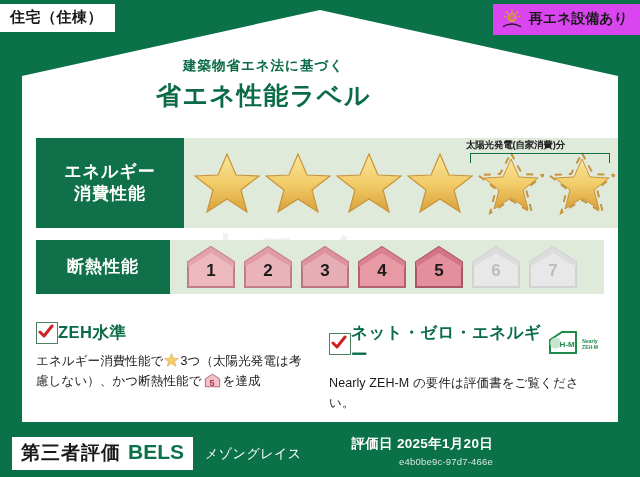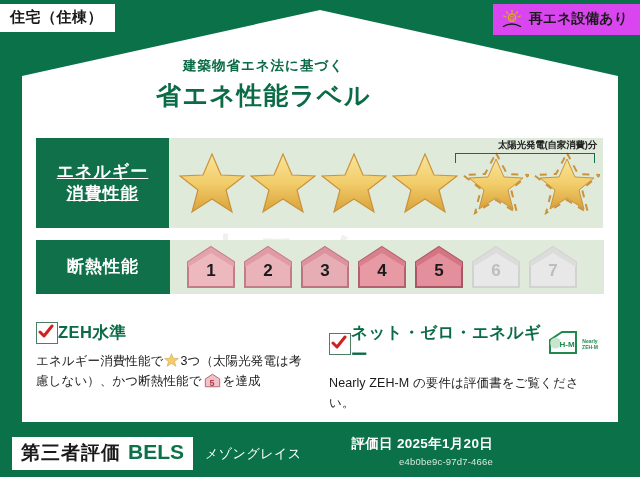--- a/index.html
+++ b/index.html
@@ -31,36 +31,36 @@
       margin-top:4px;}
 
   
   .row{position:absolute;left:36px;display:flex;align-items:stretch;}
   .row-label{background:#0f7049;color:#ffffff;font-weight:bold;
       display:flex;flex-direction:column;align-items:center;justify-content:center;
       line-height:1.32;letter-spacing:1px;}
   .row-panel{background:#dfeadb;position:relative;}
 
   #row-energy{top:138px;}
-  #row-energy .row-label{width:133px;height:90px;font-size:17px;text-decoration:underline;}
+  #row-energy .row-label{width:148px;height:90px;font-size:17px;}
   #row-energy .row-panel{width:434px;height:90px;}
 
   #row-insul{top:240px;}
   #row-insul .row-label{width:134px;height:54px;font-size:17px;}
   #row-insul .row-panel{width:434px;height:54px;}
 
   
   .stars{position:absolute;left:8px;top:3px;display:flex;align-items:center;gap:2px;}
   .star-cell{width:69px;height:84px;position:relative;
       display:flex;align-items:center;justify-content:center;}
   .star-svg{width:66px;height:64px;display:block;}
 
   
   .solar-group{position:absolute;right:6px;top:0px;width:146px;height:90px;}
-  .solar-cap{position:absolute;left:0;top:1px;width:146px;text-align:right;
+  .solar-cap{position:absolute;left:0;top:1px;width:146px;text-align:left;
       font-size:9.5px;font-weight:bold;color:#222;letter-spacing:-0.2px;}
   .bracket{position:absolute;left:4px;top:15px;width:138px;height:9px;
       border:1.6px solid #0f7049;border-bottom:none;}
 
   
   .houses{position:absolute;left:14px;top:3px;display:flex;align-items:flex-end;gap:3px;}
   .hcell{width:54px;height:48px;position:relative;}
   .hsvg{width:54px;height:48px;display:block;}
   .hnum{position:absolute;left:0;top:18px;width:54px;text-align:center;
       font-size:17px;font-weight:bold;color:#1a1a1a;}

